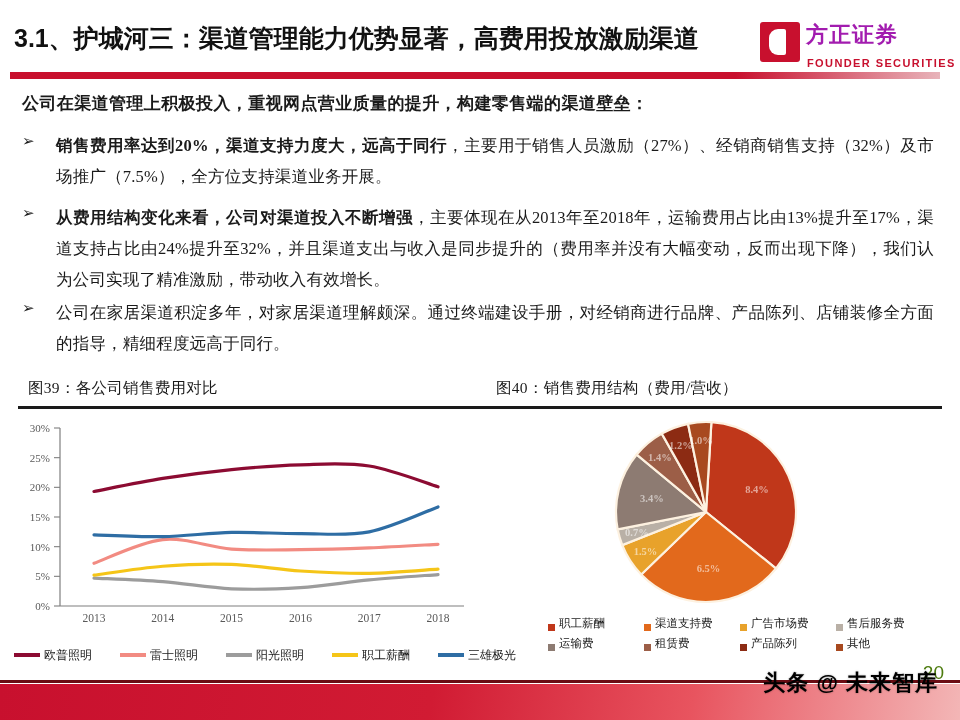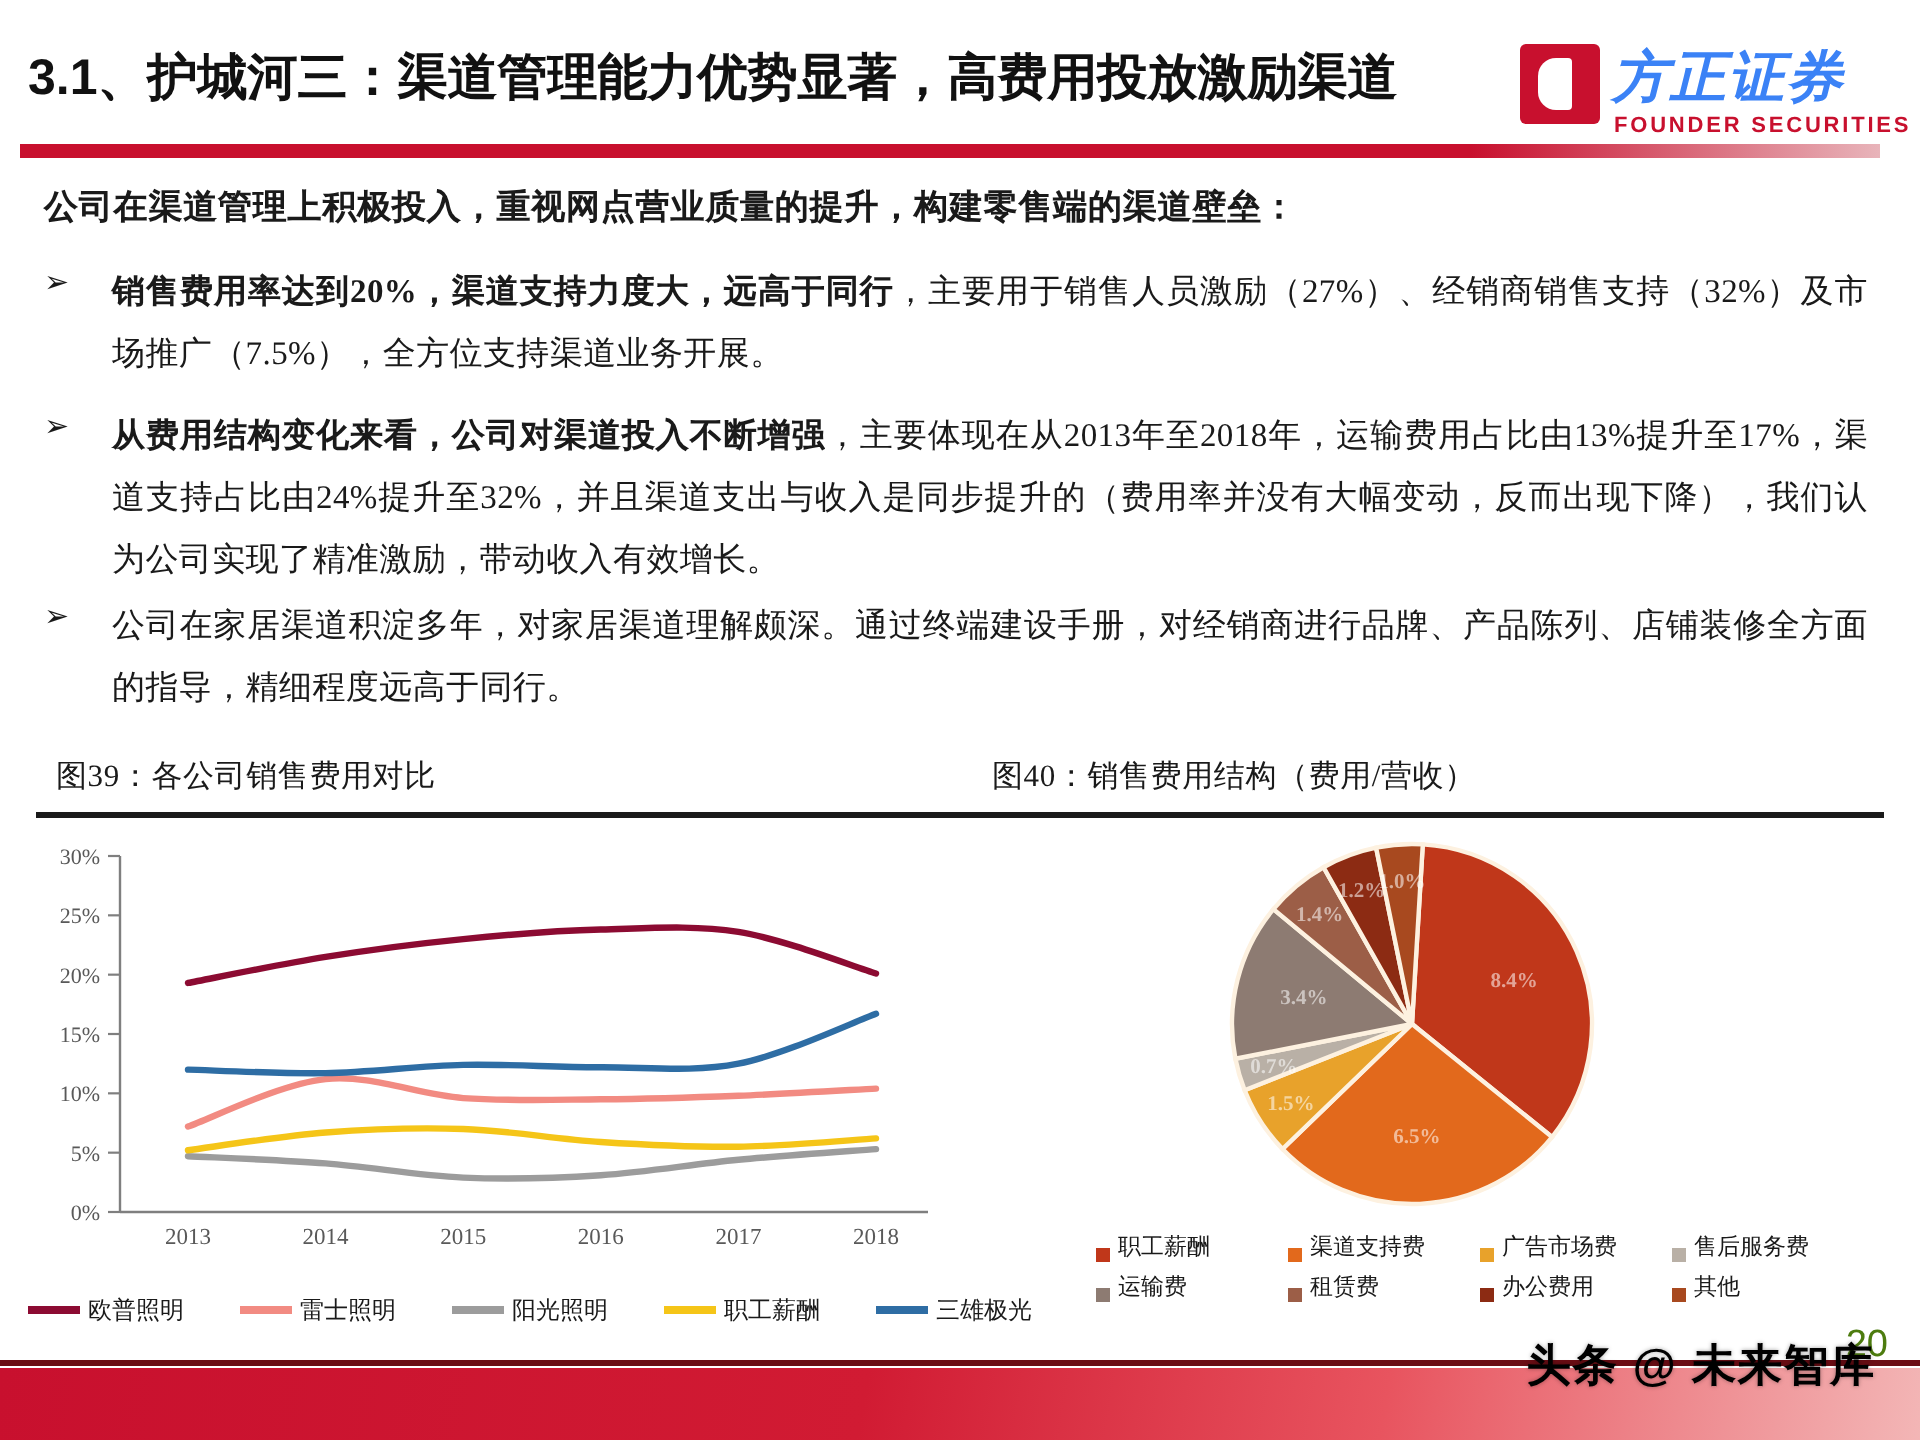--- a/index.html
+++ b/index.html
@@ -57,25 +57,24 @@
     left: 9px; top: 7px;
     width: 17px; height: 26px;
     background: #ffffff;
     border-radius: 9px 2px 2px 9px;
   }
   #logo-cn {
     position: absolute;
     left: 46px; top: 0px;
     font-family: "Liberation Sans", "DejaVu Sans", sans-serif;
     font-weight: bold;
-    font-size: 28px;
-    color: #3b82f6;
+    font-size: 22px;
+    color: #a21caf;
     letter-spacing: 1px;
     white-space: nowrap;
-    font-style: italic;
   }
   #logo-en {
     position: absolute;
     left: 47px; top: 37px;
     font-family: "Liberation Sans", "DejaVu Sans", sans-serif;
     font-weight: bold;
     font-size: 11px;
     color: #c8102e;
     letter-spacing: 1.4px;
     white-space: nowrap;
@@ -372,21 +371,21 @@
         <div class="plg">
           <span class="sq" style="background: rgb(141, 123, 114);"></span>
           <span class="lbl">运输费</span>
         </div>
         <div class="plg">
           <span class="sq" style="background: rgb(156, 94, 71);"></span>
           <span class="lbl">租赁费</span>
         </div>
         <div class="plg">
           <span class="sq" style="background: rgb(140, 43, 19);"></span>
-          <span class="lbl">办公费用</span>
+          <span class="lbl">产品陈列</span>
         </div>
         <div class="plg">
           <span class="sq" style="background: rgb(168, 73, 31);"></span>
           <span class="lbl">其他</span>
         </div>
       </div>
   </div>
 
   <div id="pagenum">20</div>
   <div id="footer-rule-a"></div>

